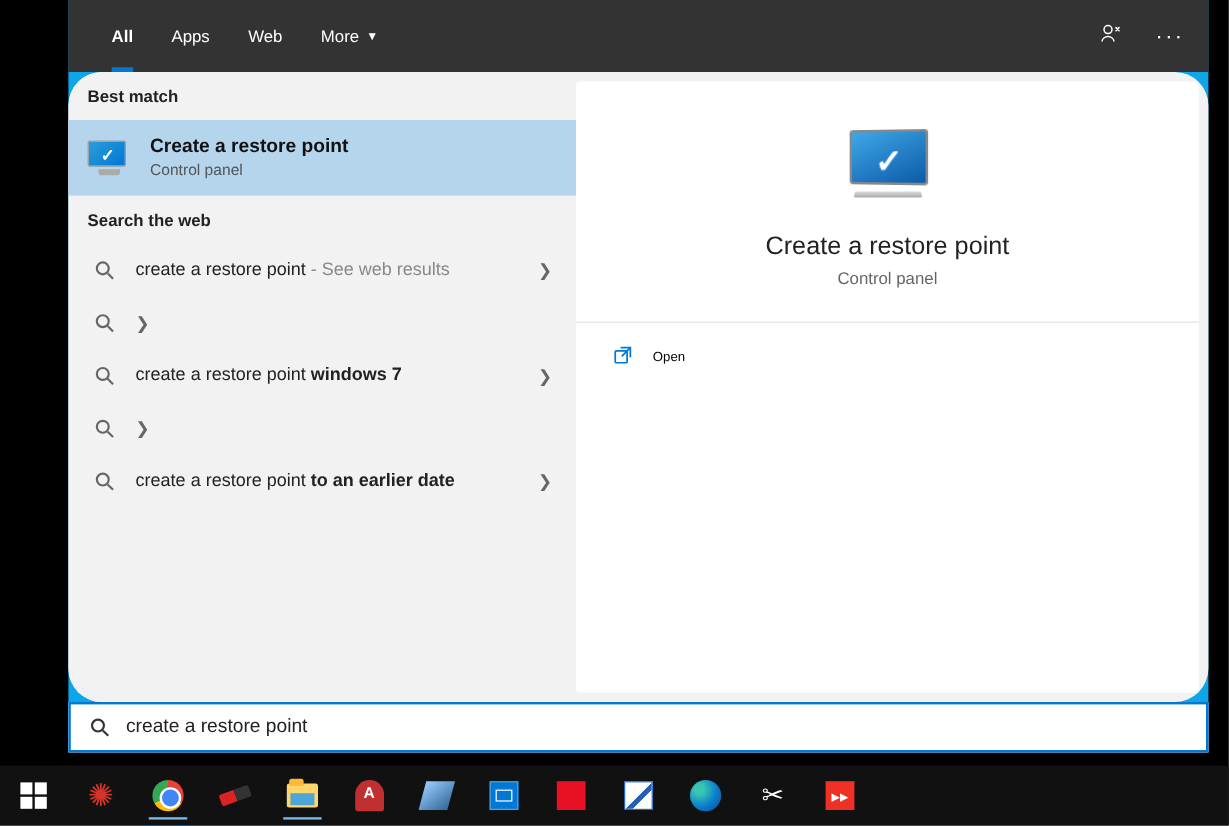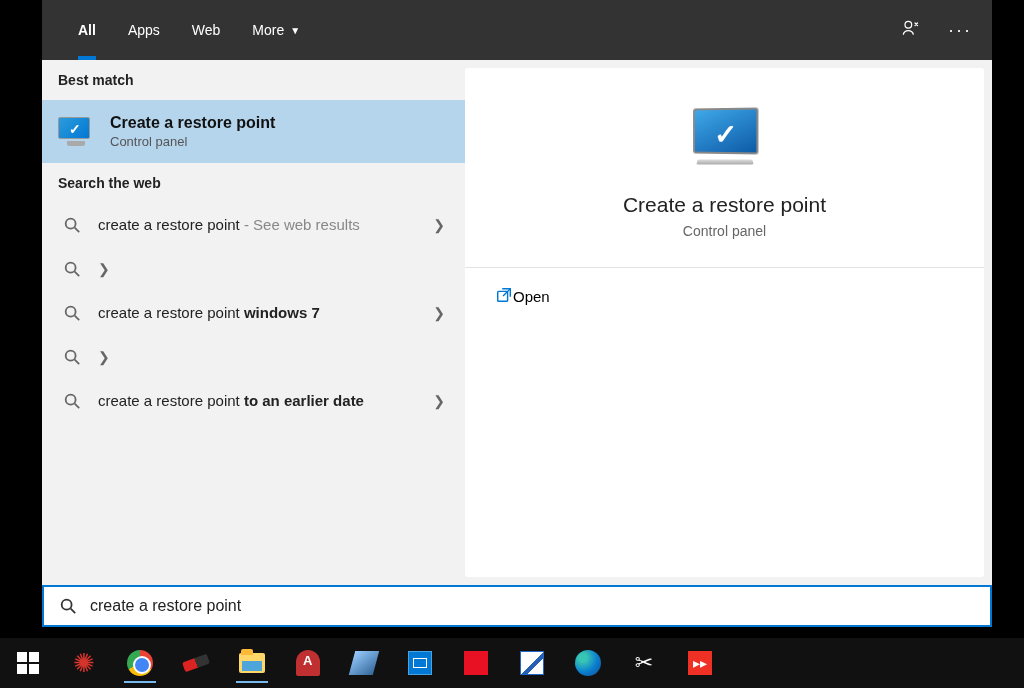--- a/index.html
+++ b/index.html
@@ -1,20 +1,20 @@
 <!DOCTYPE html>
 <html><head>
   <meta charset="utf-8">
   <style>
     * { margin: 0; padding: 0; box-sizing: border-box; font-family: "Segoe UI", sans-serif; }
     body { width: 1024px; height: 688px; overflow: hidden; background: #000; position: relative; }
     
     .search-panel {
       position: absolute;
-      top: 0; left: 42px;
+      top: 0; left: 57px;
       width: 950px; height: 627px;
       background: #0ea5e9;
       display: flex; flex-direction: column;
       box-shadow: 0 4px 20px rgba(0,0,0,.3);
     }
     
     .tabs-header {
       height: 60px;
       background: #333333;
       display: flex; align-items: center;
@@ -40,20 +40,21 @@
     .more-chevron { margin-left: 6px; font-size: 10px; }
     .tabs-right { margin-left: auto; display: flex; gap: 28px; align-items: center; }
     .feedback-icon svg, .ellipsis-icon svg { width: 20px; height: 20px; }
     .ellipsis { letter-spacing: 2px; font-size: 18px; }
     
     .body-row {
       flex: 1;
       display: flex;
       background: #f2f2f2;
       overflow: hidden;
+      border-radius: 28px;
     }
     .left-col {
       width: 423px;
       background: #f2f2f2;
       overflow-y: auto;
     }
     .right-col {
       flex: 1;
       background: #fff;
       margin: 8px 8px 8px 0;
@@ -136,23 +137,24 @@
       margin: 3px auto 0;
       border-radius: 2px;
       transform: perspective(200px) rotateX(60deg);
     }
     .detail-title { font-size: 21px; color: #222; margin-top: 22px; font-weight: 400; }
     .detail-sub { font-size: 14px; color: #666; margin-top: 6px; }
     .detail-divider { border: none; border-top: 1px solid #e3e3e3; margin: 28px 0 0; }
     .detail-actions { text-align: left; padding: 4px 0; }
     .detail-action {
       display: flex; align-items: center;
+      gap: 16px;
       padding: 14px 30px;
       cursor: pointer;
-      font-size: 15px;
+      font-size: 11px;
     }
     .open-icon svg { width: 18px; height: 18px; stroke: #0078d4; fill: none; }
     
     .search-box-row {
       height: 42px;
       border: 2px solid #0078d4;
       background: #fff;
       margin: 0;
       display: flex; align-items: center;
       padding: 0 14px;

